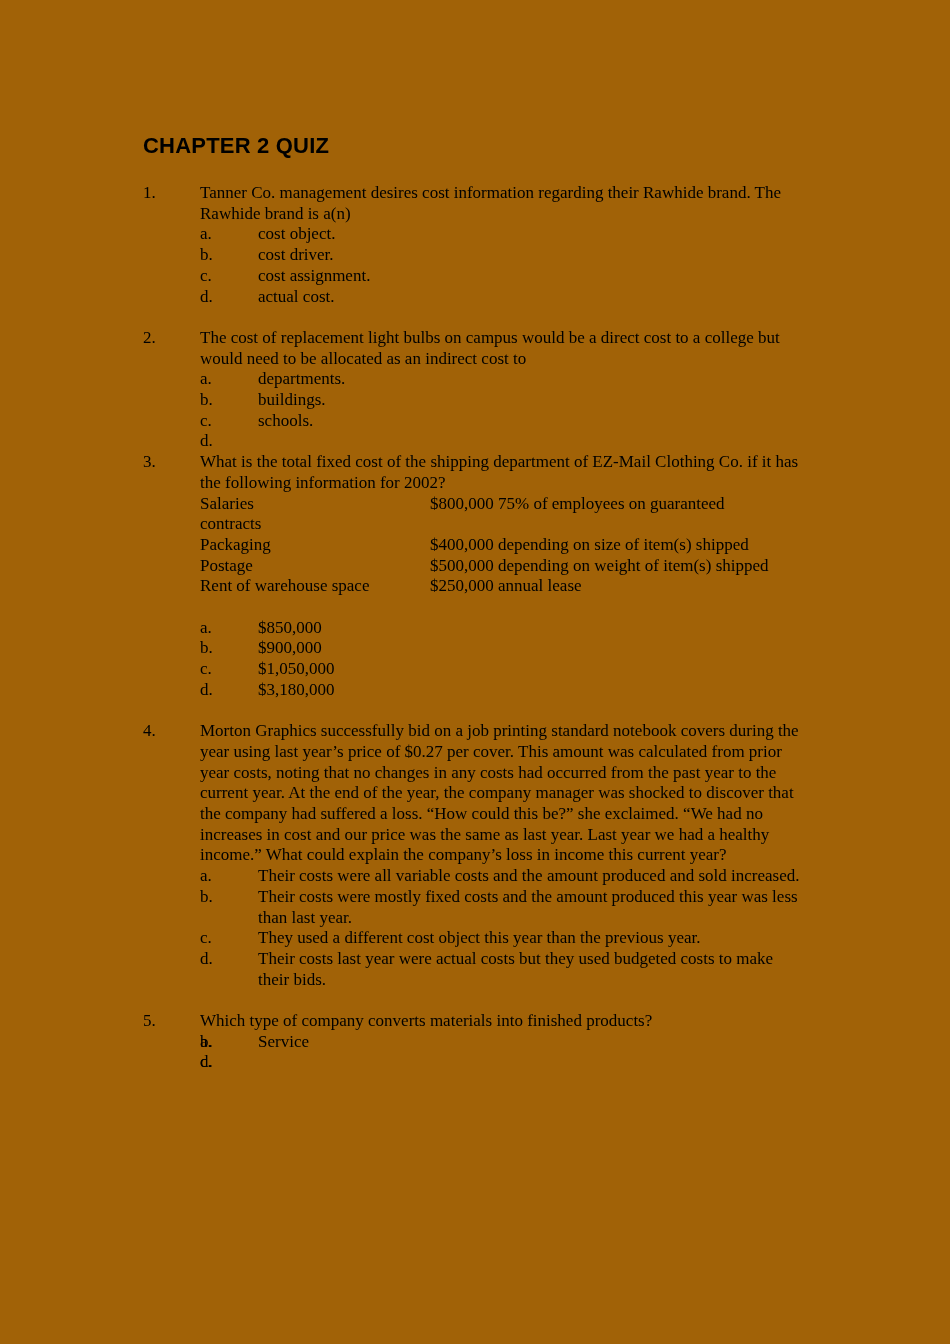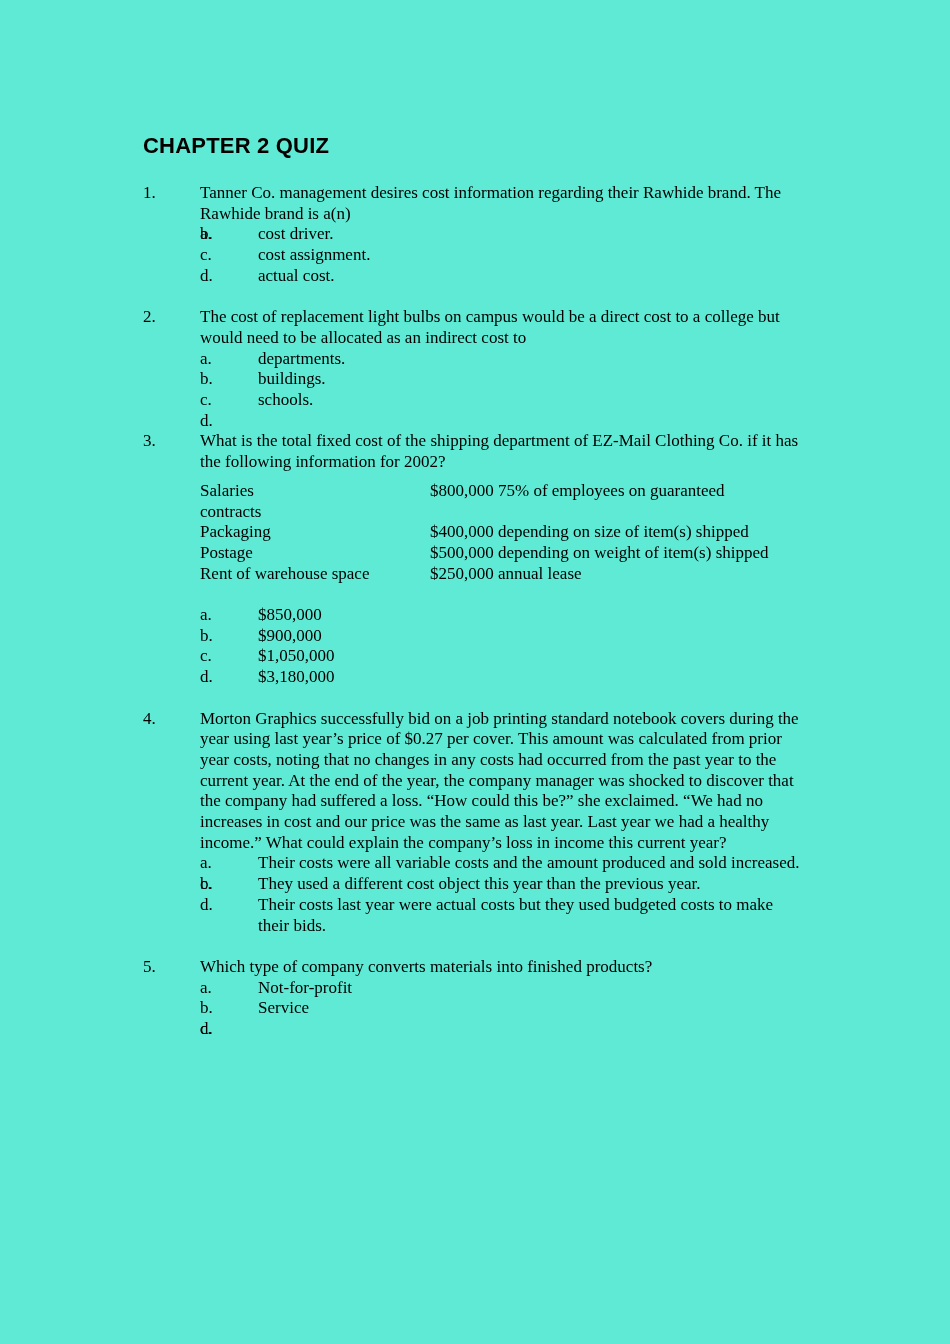--- a/index.html
+++ b/index.html
@@ -11,21 +11,21 @@
     width: 950px;
     height: 1344px;
     font-family: "Liberation Serif", "DejaVu Serif", serif;
     color: #000000;
     -webkit-font-smoothing: antialiased;
   }
   .page {
     position: relative;
     width: 950px;
     height: 1344px;
-    background: #5eead4;
+    background: #a16207;
     overflow: hidden;
   }
   .doc-title {
     position: absolute;
     left: 143px;
     top: 118px;
     font-family: "Liberation Sans", "DejaVu Sans", sans-serif;
     font-weight: bold;
     font-size: 22px;
     line-height: 26px;
@@ -78,21 +78,20 @@
     font-size: 17px;
     line-height: 20.7px;
   }
   .opt-text {
     display: block;
   }
   .cost-table {
     padding-left: 57px;
     font-size: 17px;
     line-height: 20.7px;
-    margin-top: 8px;
   }
   .cost-row {
     position: relative;
     min-height: 20.7px;
   }
   .cost-label {
     display: inline-block;
     width: 230px;
     vertical-align: top;
   }
@@ -116,20 +115,21 @@
   <div class="questions">
 
     <div class="question">
       <div class="q-head">
         <span class="q-num">1.</span>
         <span class="q-text">Tanner Co. management desires cost information regarding their Rawhide brand. The Rawhide brand is a(n)</span>
       </div>
       <div class="options">
         <div class="option">
           <span class="opt-letter">a.</span>
+          <span class="opt-text">cost object.</span>
         </div>
         <div class="option">
           <span class="opt-letter">b.</span>
           <span class="opt-text">cost driver.</span>
         </div>
         <div class="option">
           <span class="opt-letter">c.</span>
           <span class="opt-text">cost assignment.</span>
         </div>
         <div class="option">
@@ -209,41 +209,41 @@
         <span class="q-num">4.</span>
         <span class="q-text">Morton Graphics successfully bid on a job printing standard notebook covers during the year using last year’s price of $0.27 per cover. This amount was calculated from prior year costs, noting that no changes in any costs had occurred from the past year to the current year. At the end of the year, the company manager was shocked to discover that the company had suffered a loss. “How could this be?” she exclaimed. “We had no increases in cost and our price was the same as last year. Last year we had a healthy income.” What could explain the company’s loss in income this current year?</span>
       </div>
       <div class="options">
         <div class="option">
           <span class="opt-letter">a.</span>
           <span class="opt-text">Their costs were all variable costs and the amount produced and sold increased.</span>
         </div>
         <div class="option">
           <span class="opt-letter">b.</span>
+          <span class="opt-text">Their costs were mostly fixed costs and the amount produced this year was less than last year.</span>
         </div>
         <div class="option">
           <span class="opt-letter">c.</span>
           <span class="opt-text">They used a different cost object this year than the previous year.</span>
         </div>
         <div class="option">
           <span class="opt-letter">d.</span>
           <span class="opt-text">Their costs last year were actual costs but they used budgeted costs to make their bids.</span>
         </div>
       </div>
     </div>
 
     <div class="question">
       <div class="q-head">
         <span class="q-num">5.</span>
         <span class="q-text">Which type of company converts materials into finished products?</span>
       </div>
       <div class="options">
         <div class="option">
           <span class="opt-letter">a.</span>
-          <span class="opt-text">Not-for-profit</span>
         </div>
         <div class="option">
           <span class="opt-letter">b.</span>
           <span class="opt-text">Service</span>
         </div>
         <div class="option">
           <span class="opt-letter">c.</span>
         </div>
         <div class="option">
           <span class="opt-letter">d.</span>

